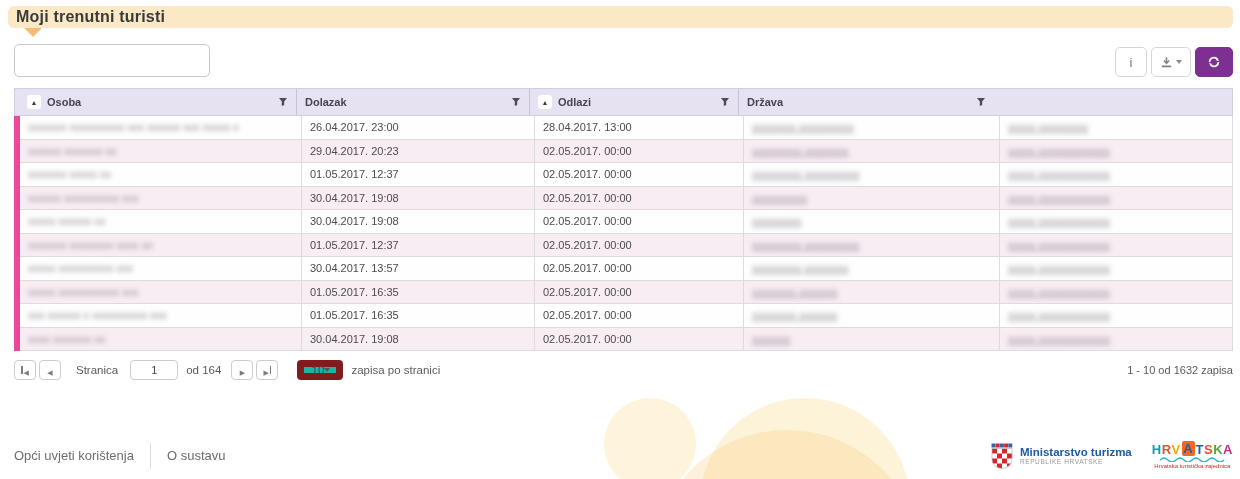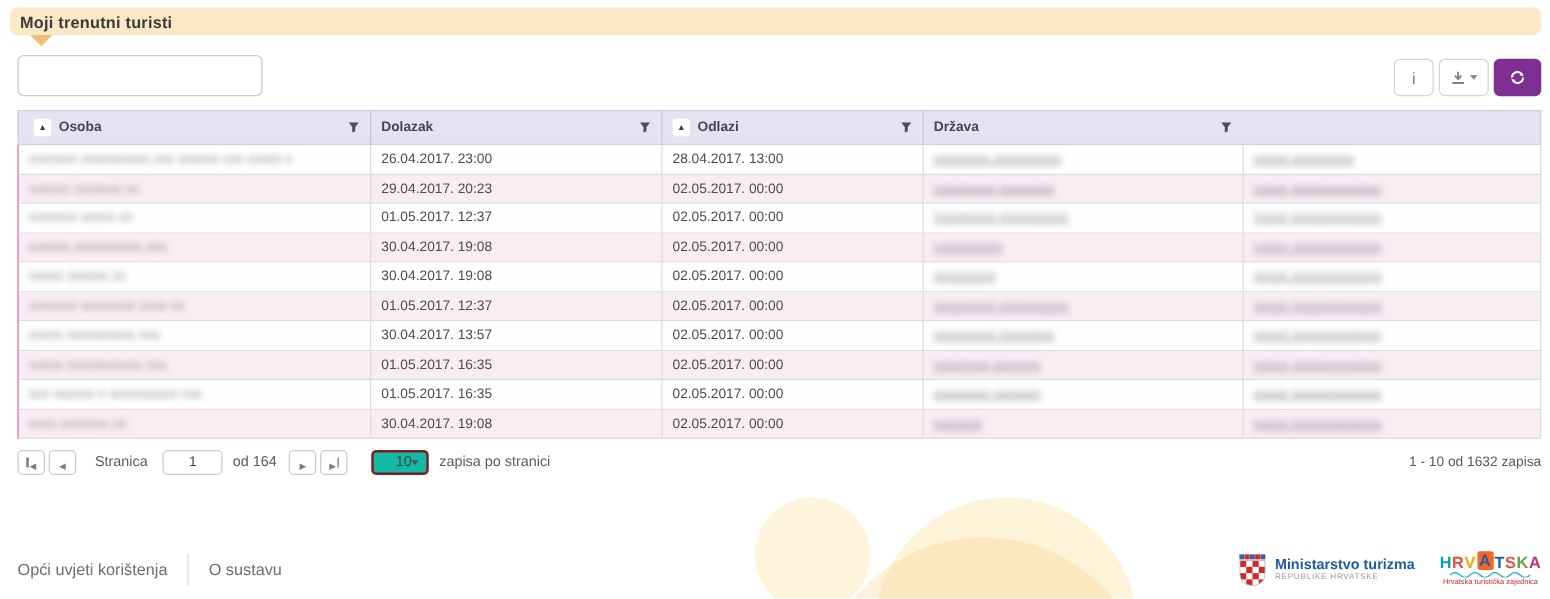--- a/index.html
+++ b/index.html
@@ -10,21 +10,21 @@
   .blob { position:absolute; border-radius:50%; pointer-events:none; z-index:0; }
   .blob-a { left:700px; top:398px; width:210px; height:210px; background:rgba(250,216,125,0.30); }
   .blob-b { left:604px; top:398px; width:92px;  height:92px;  background:rgba(250,216,125,0.28); }
   .blob-c { left:652px; top:430px; width:270px; height:270px; background:rgba(249,198,112,0.25); }
 
   .z { position:relative; z-index:1; }
 
   
   .title-band { position:absolute; left:8px; top:6px; width:1225px; height:22px;
     background:#fbe8c5; border-radius:6px; display:flex; align-items:center; }
-  .title-band span { padding-left:8px; font-size:13px; font-weight:bold; color:#3a3a3a; letter-spacing:.2px; }
+  .title-band span { padding-left:8px; font-size:16px; font-weight:bold; color:#3a3a3a; letter-spacing:.2px; }
   .band-tri { position:absolute; left:24px; top:28px; width:0; height:0;
     border-left:9px solid transparent; border-right:9px solid transparent; border-top:9px solid #f2bd78; }
 
   
   .search-input { position:absolute; left:14px; top:44px; width:196px; height:33px;
     border:1px solid #c9c9c9; border-radius:5px; outline:none; padding:0 8px; font-size:12px; color:#444; }
   .toolbar { position:absolute; top:47px; right:7px; display:flex; gap:4px; align-items:center; }
   .tbtn { height:30px; min-width:32px; background:#fff; border:1px solid #d6d6d6; border-radius:5px;
     color:#777; display:flex; align-items:center; justify-content:center; cursor:pointer; font-size:13px; }
   .tbtn.dl { width:40px; gap:3px; }
@@ -34,41 +34,41 @@
   
   .table { position:absolute; left:14px; top:88px; width:1219px; font-size:11px; }
   .thead { display:flex; height:28px; background:#e6e2f1; border:1px solid #d2cde2; }
   .th { display:flex; align-items:center; padding:0 8px; color:#474352; font-weight:bold; position:relative; }
   .th + .th { border-left:1px solid #c9c3da; }
   .c1{width:281px;padding-left:12px;} .c2{width:233px;} .c3{width:209px;} .c4{width:256px;} .c5{flex:1;}
   .sortbox { width:14px; height:14px; background:#fff; border-radius:3px; margin-right:6px;
     display:flex; align-items:center; justify-content:center; }
   .sortbox::after { content:"▲"; font-size:7px; color:#3c3c3c; line-height:1; }
   .funnel { margin-left:auto; display:flex; }
-  .tbody { border-left:1px solid #ec4899; border-right:1px solid #dcdcdc; }
+  .tbody { border-left:6px solid #ec4899; border-right:1px solid #dcdcdc; }
   .trow { display:flex; height:23.5px; background:#fefefe; border-bottom:1px solid #dcdcdc; cursor:pointer; }
   .trow.alt { background:#f9edf4; }
   .td { display:flex; align-items:center; padding:0 8px; color:#4b4b4b; overflow:hidden; white-space:nowrap; }
   .td + .td { border-left:1px solid #dcdcdc; }
   .blur { filter:blur(2.4px); color:#8f8f8f; }
   .blur.u { text-decoration:underline; color:#948e99; }
 
   
   .pager { position:absolute; left:14px; top:360px; width:1219px; display:flex; align-items:center;
     font-size:11.5px; color:#5a5a5a; }
   .pbtn { width:22px; height:20px; border:1px solid #cccccc; border-radius:4px; background:#fff;
     display:flex; align-items:center; justify-content:center; gap:1px; margin-right:3px; cursor:pointer; color:#7c7c7c; }
   .pbtn .tri-l::after { content:"◀"; font-size:7px; }
   .pbtn .tri-r::after { content:"▶"; font-size:7px; }
   .pbtn .bar { width:1.5px; height:8px; background:#7c7c7c; display:inline-block; }
   .pager .lbl { margin:0 4px; }
   .page-input { width:48px; height:20px; margin:0 8px; text-align:center; font-size:11px; color:#444;
     border:1px solid #cccccc; border-radius:4px; outline:none; }
   .of-lbl { margin-right:10px; }
-  .psel { width:46px; height:20px; margin-left:16px; border:2px solid #7f1d1d; border-radius:4px;
+  .psel { width:46px; height:20px; margin-left:16px; border:7px solid #7f1d1d; border-radius:4px;
     background:#14b8a6; display:flex; align-items:center; justify-content:flex-end; padding:0 6px; cursor:pointer; color:#444; }
   .psel .chev { border-top-color:#555; }
   .per-lbl { margin-left:8px; }
   .range { margin-left:auto; font-size:11px; color:#5a5a5a; }
 
   
   .center-link { position:absolute; left:0; top:389px; width:1240px; text-align:center; }
   .center-link a { font-size:12px; color:#47525e; text-decoration:underline; cursor:pointer; }
 
   

